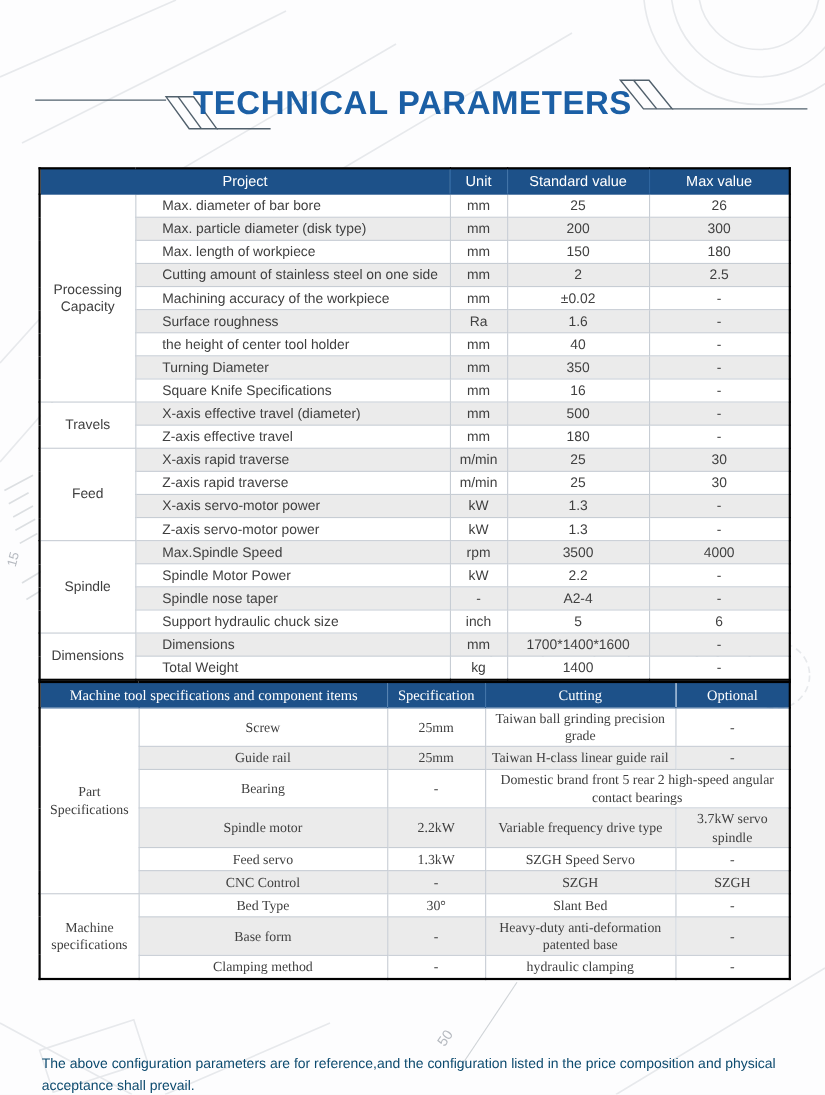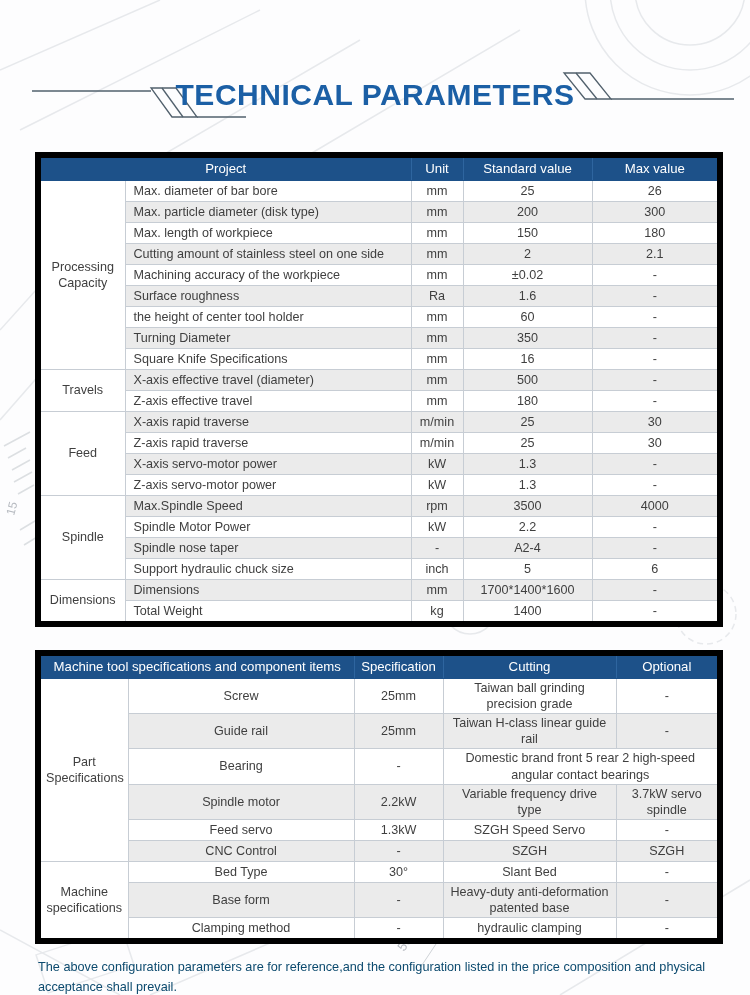--- a/index.html
+++ b/index.html
@@ -16,36 +16,36 @@
     position:absolute; left:0; top:78px; width:750px; text-align:center;
     font-size:30px; font-weight:bold; color:var(--title-text,#1b5fa5);
     letter-spacing:0.5px; margin:0; line-height:34px;
   }
 
   
   .tbl{
     position:absolute; left:35px; width:682px;
     border-collapse:collapse; table-layout:fixed;
     font-size:12.6px; color:#3f3f3f;
-    border:6px solid #000000;
+    border:2px solid #000000;
   }
   .tbl th,.tbl td{
     border:1px solid #c7cdd4; text-align:center; vertical-align:middle;
     padding:1px 5px; line-height:1.28; overflow:hidden;
   }
   .tbl thead th{
     background:var(--header-bg,#1d5189); color:#ffffff; font-weight:normal;
     font-size:13.2px; height:20px; border-color:#2e659f; border-top-color:#1d5189; border-bottom-color:#1d5189;
   }
   .tbl tbody th.group{background:#ffffff; font-weight:normal;}
   .tbl tbody tr.stripe td{background:var(--stripe,#ebebeb);}
   .tbl tbody td{background:#ffffff; height:18px;}
   #table1{top:152px;}
-  #table1 td.left{text-align:left; padding-left:8px;}
-  #table2{top:650px;}
+  #table1 td.left{text-align:left; padding-left:24px;}
+  #table2{top:619px;font-family:Liberation Serif, serif;}
 
   
   .footer-note{
     position:absolute; left:38px; top:944px; width:694px;
     font-size:12.7px; line-height:1.6; color:#0c4a6e;
   }
 </style>
 </head>
 <body>
 
@@ -137,38 +137,38 @@
         <tr>
           <td class="left">Max. length of workpiece</td>
           <td>mm</td>
           <td>150</td>
           <td>180</td>
         </tr>
         <tr class="stripe">
           <td class="left">Cutting amount of stainless steel on one side</td>
           <td>mm</td>
           <td>2</td>
-          <td>2.1</td>
+          <td>2.5</td>
         </tr>
         <tr>
           <td class="left">Machining accuracy of the workpiece</td>
           <td>mm</td>
           <td>±0.02</td>
           <td>-</td>
         </tr>
         <tr class="stripe">
           <td class="left">Surface roughness</td>
           <td>Ra</td>
           <td>1.6</td>
           <td>-</td>
         </tr>
         <tr>
           <td class="left">the height of center tool holder</td>
           <td>mm</td>
-          <td>60</td>
+          <td>40</td>
           <td>-</td>
         </tr>
         <tr class="stripe">
           <td class="left">Turning Diameter</td>
           <td>mm</td>
           <td>350</td>
           <td>-</td>
         </tr>
         <tr>
           <td class="left">Square Knife Specifications</td>

